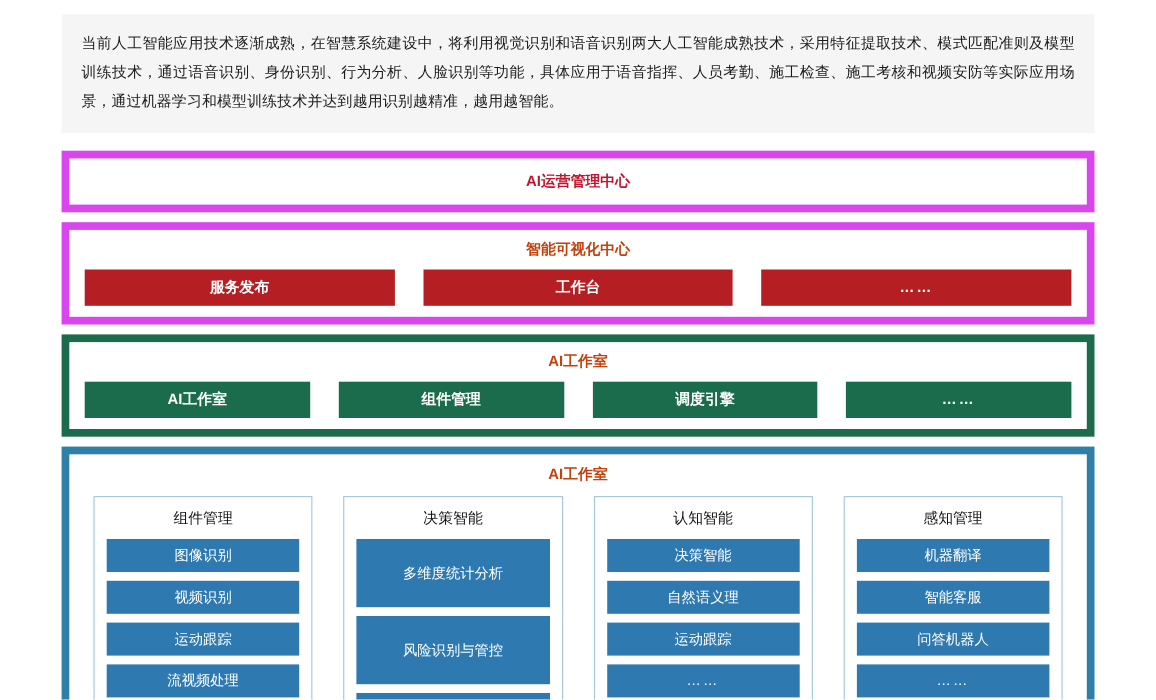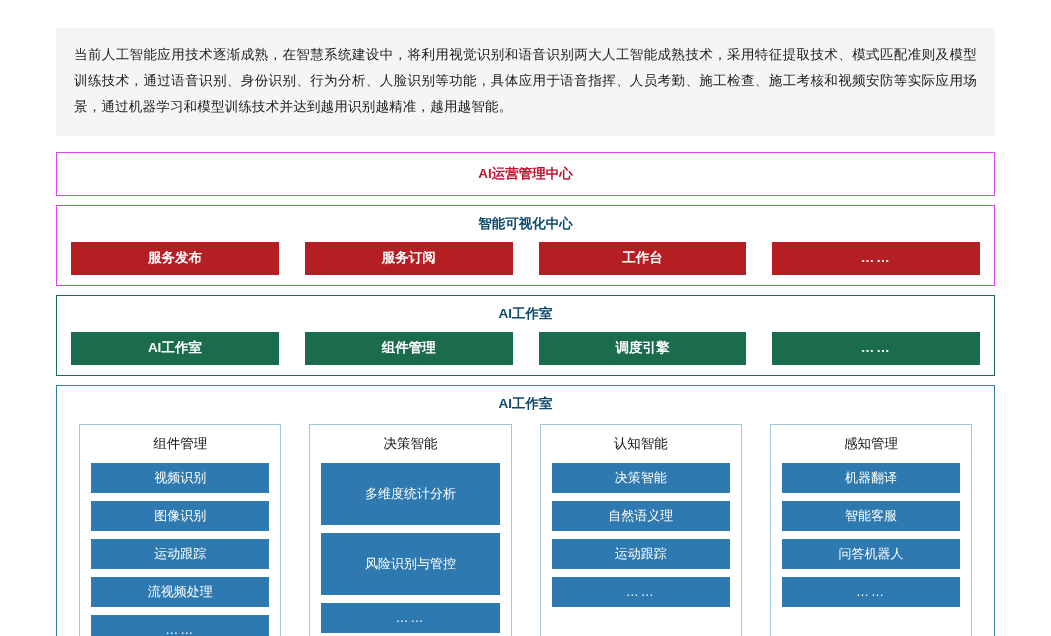--- a/index.html
+++ b/index.html
@@ -12,55 +12,55 @@
     background: #ffffff;
     font-family: "Liberation Sans", sans-serif;
     color: #222;
     overflow: hidden;
   }
   .page {
     width: 1051px;
     height: 528px;
     position: relative;
     box-sizing: border-box;
-    padding: 28px 56px 0 56px;
+    padding: 13px 56px 0 56px;
   }
   
   .intro {
     background: #f5f5f5;
     padding: 14px 18px 16px 18px;
     font-size: 13.5px;
     line-height: 26px;
     color: #1a1a1a;
     letter-spacing: 0.2px;
     margin-bottom: 16px;
   }
   .intro p {
     margin: 0;
     text-align: justify;
   }
   
   .band {
-    border: 1px solid #d946ef;
+    border: 7px solid #d946ef;
     background: #ffffff;
     margin-bottom: 9px;
     padding: 8px 14px 10px 14px;
     box-sizing: border-box;
   }
   .band.blue {
     border-color: #2f7fa8;
   }
   .band.green {
     border-color: #1c6b4c;
   }
   .band-title {
     text-align: center;
     font-size: 13.5px;
     font-weight: bold;
-    color: #0c4a6e;
+    color: #c2410c;
     line-height: 20px;
     margin-bottom: 8px;
   }
   .band-title.red-text {
     color: #c0152f;
   }
   .band.single {
     padding: 11px 14px 11px 14px;
   }
   .band.single .band-title {
@@ -129,21 +129,20 @@
   </div>
 
   <div class="band single">
     <div class="band-title red-text">AI运营管理中心</div>
   </div>
 
   <div class="band">
     <div class="band-title">智能可视化中心</div>
     <div class="row">
       <div class="chip red">服务发布</div>
-      <div class="chip red">服务订阅</div>
       <div class="chip red">工作台</div>
       <div class="chip red dots">……</div>
     </div>
   </div>
 
   <div class="band green">
     <div class="band-title">AI工作室</div>
     <div class="row">
       <div class="chip green">AI工作室</div>
       <div class="chip green">组件管理</div>
@@ -151,22 +150,22 @@
       <div class="chip green dots">……</div>
     </div>
   </div>
 
   <div class="band blue">
     <div class="band-title">AI工作室</div>
     <div class="cols">
 
       <div class="col">
         <div class="col-title">组件管理</div>
+        <div class="cell">图像识别</div>
         <div class="cell">视频识别</div>
-        <div class="cell">图像识别</div>
         <div class="cell">运动跟踪</div>
         <div class="cell">流视频处理</div>
         <div class="cell dots">……</div>
       </div>
 
       <div class="col">
         <div class="col-title">决策智能</div>
         <div class="cell tall">多维度统计分析</div>
         <div class="cell tall">风险识别与管控</div>
         <div class="cell dots">……</div>

